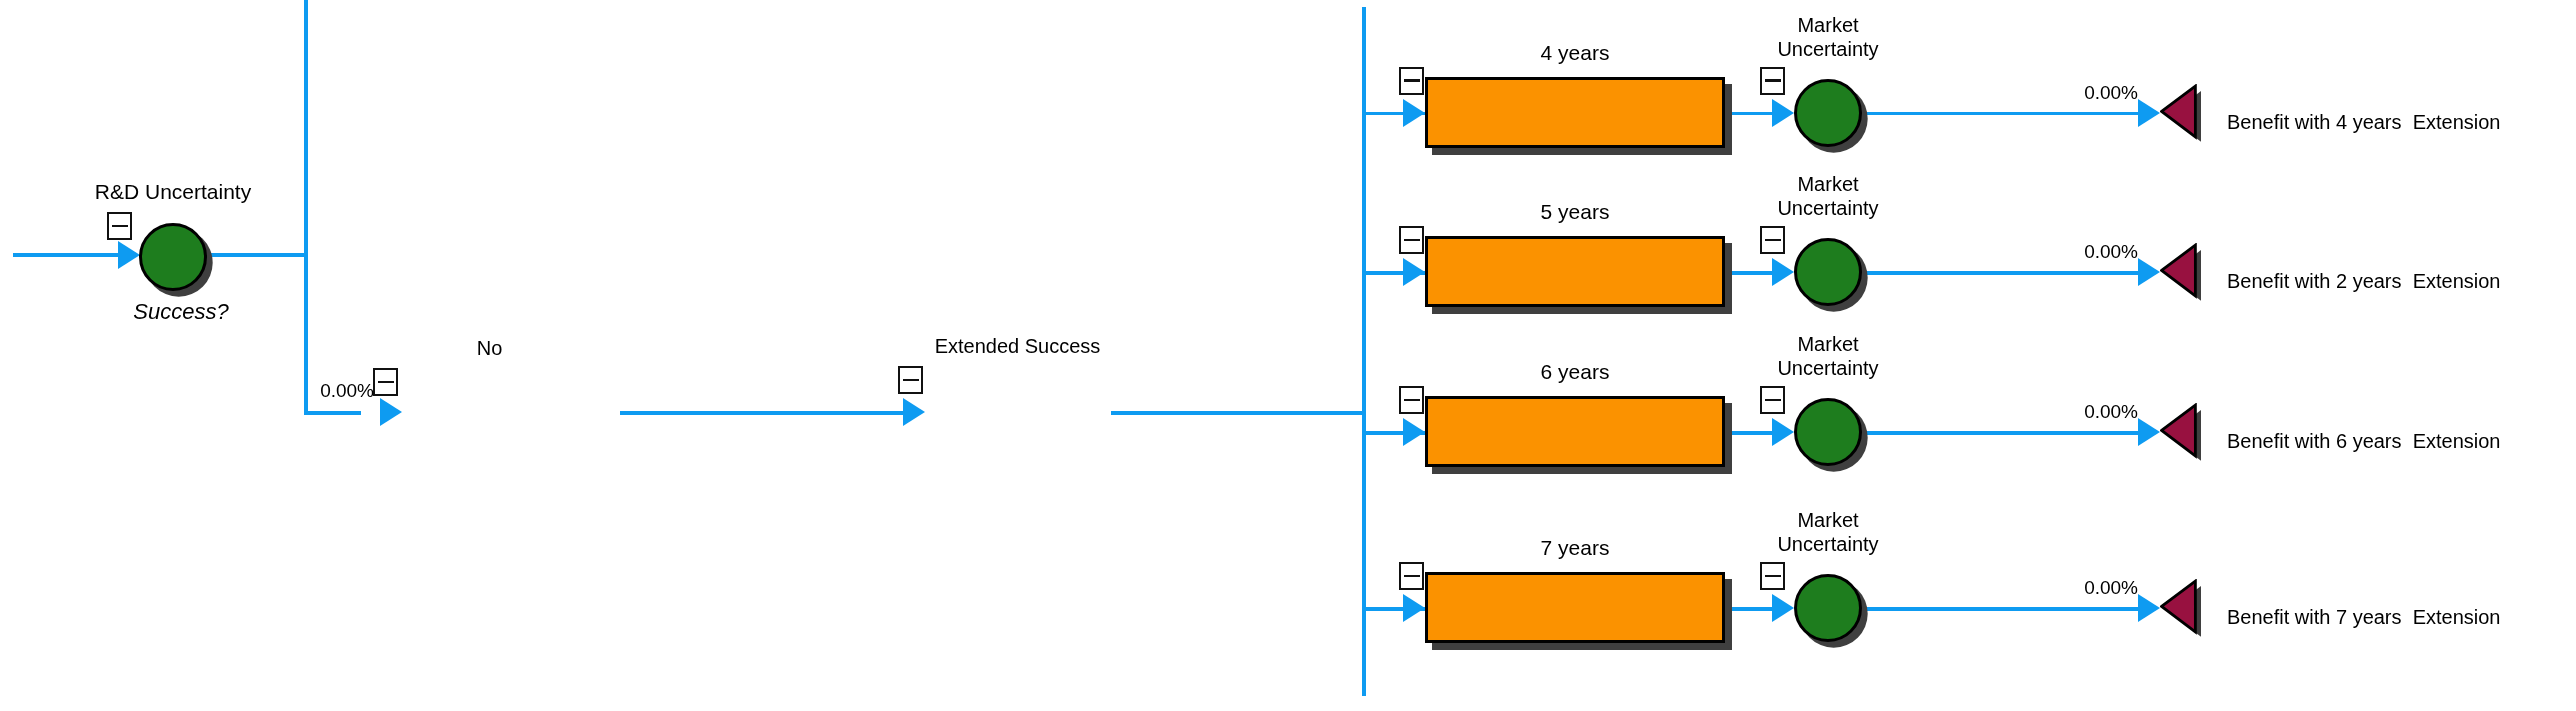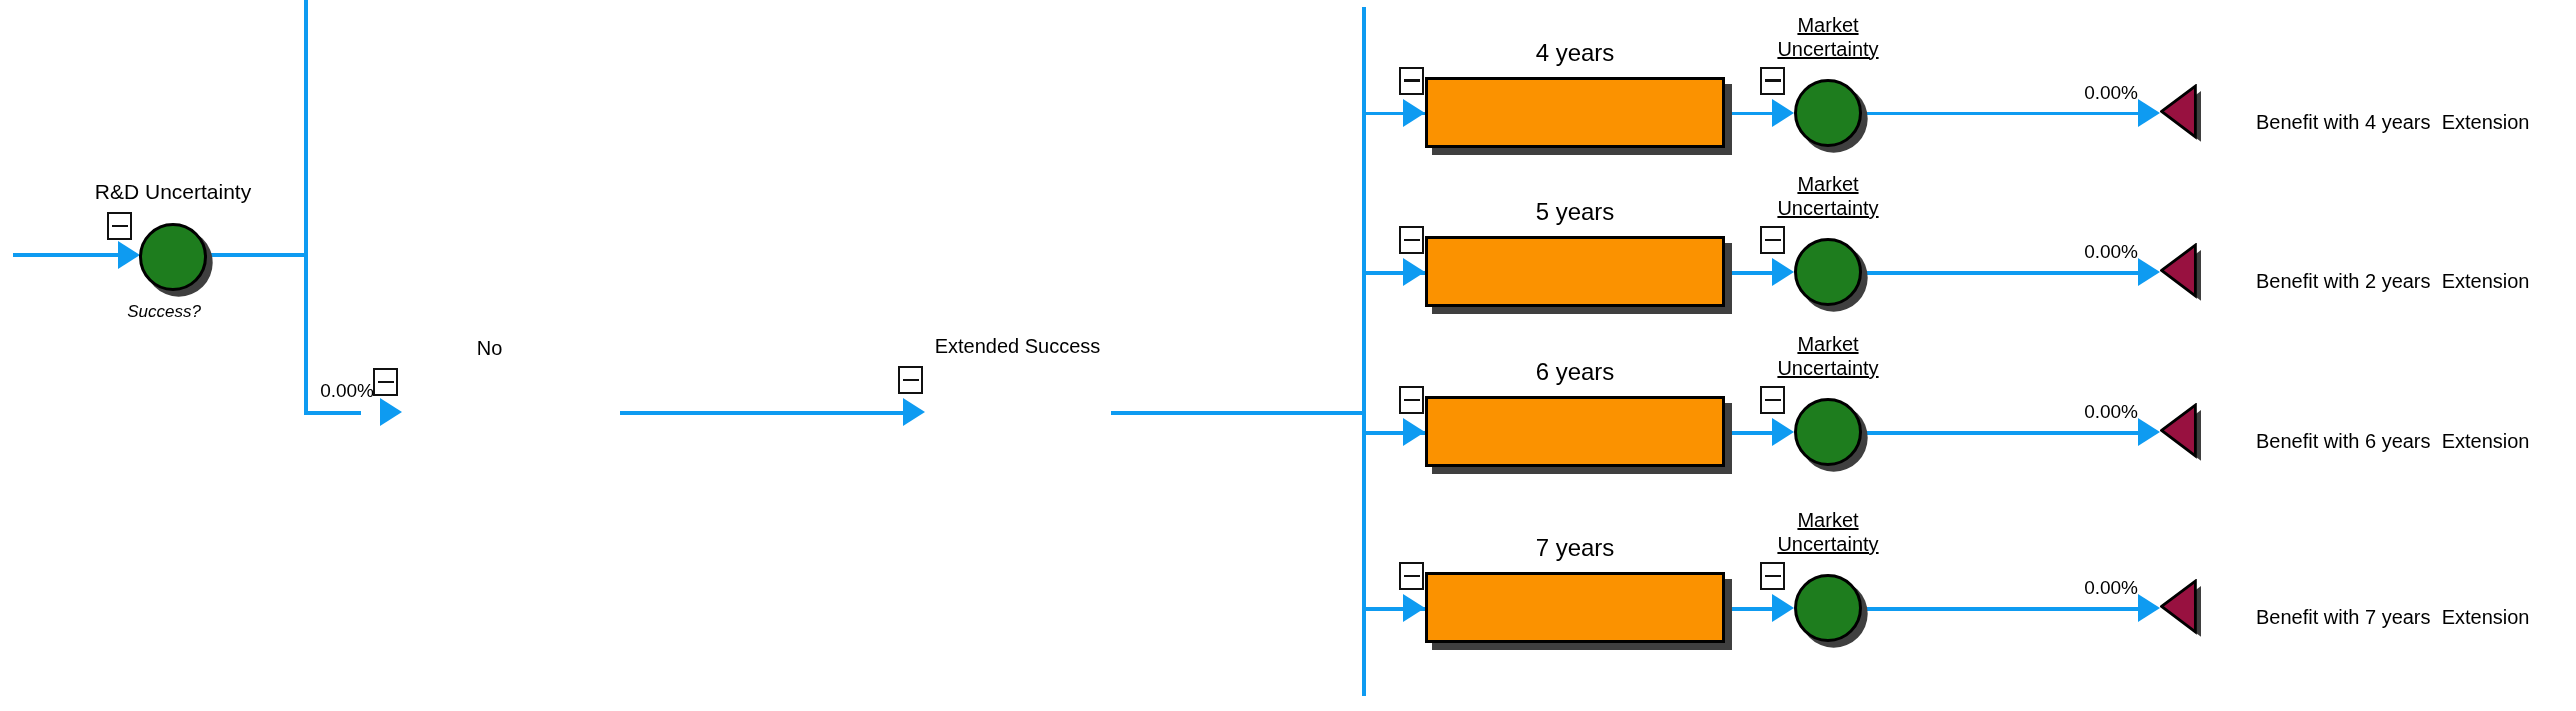--- a/index.html
+++ b/index.html
@@ -31,53 +31,53 @@
   .chance {
     position:absolute; box-sizing:border-box; width:68px; height:68px;
     border-radius:50%; background:var(--node-green,#1E7D1E); border:3.5px solid #000;
     box-shadow:5.7px 5.7px 0 var(--shadow-gray,#3F3F3F); z-index:2;
   }
   .lbl {
     position:absolute; font-size:20px; line-height:24px; text-align:center;
     white-space:pre-line; z-index:4;
   }
   .lbl.right { text-align:right; }
-  .lbl.left  { text-align:right;margin-left:29px; }
+  .lbl.left  { text-align:right; }
   .lbl.italic { font-style:italic; }
   .endlbl { white-space:pre; font-size:20px; line-height:22.6px; }
   .row { position:absolute; left:1363px; width:1213px; height:205px; }
   
   .r-stub1  { left:0px;    top:99px; width:64px;  }
   .r-arr1   { left:40px;   top:86px; }
   .r-cboxA  { left:36px;   top:54px;  }
   .r-rect   { left:62px;   top:64px;  width:300px; height:71px; }
-  .r-ylbl   { left:62px;   top:28px;  width:300px; font-size:24px; }
+  .r-ylbl   { left:62px;   top:28px;  width:300px; font-size:21px; }
   .r-stub2  { left:362px;  top:99px; width:51px;  }
   .r-arr2   { left:409px;  top:86px; }
   .r-cboxB  { left:397px;  top:54px;  }
   .r-circ   { left:431px;  top:66px;  width:68px; height:68px; }
-  .r-mlbl   { left:366px;  top:0px;   width:198px;text-decoration:underline; }
+  .r-mlbl   { left:366px;  top:0px;   width:198px; }
   .r-stub3  { left:496px;  top:99px; width:281px; }
   .r-prob   { left:634px;  top:69px;  width:141px; font-size:19px; line-height:21px; }
   .r-arr3   { left:775px; top:86px; }
   .r-tri    { left:797px; top:71px; }
   .r-endlbl { left:864px; top:98px; }
   .trisvg { position:absolute; z-index:2; }
 </style>
 </head>
 <body>
 
 <div class="canvas">
 
   <div class="hline" style="left:12.7px;top:253px;width:106px"></div>
   <div class="arr" style="left:118px;top:241px"></div>
   <div class="lbl" style="left:67px;top:180px;width:212px;font-size:21px">R&amp;D Uncertainty</div>
   <div class="cbox" style="left:107px;top:212px"></div>
   <div class="chance" style="left:139px;top:223px"></div>
-  <div class="lbl italic" style="left:58px;top:300px;width:212px;font-size:17px">Success?</div>
+  <div class="lbl italic" style="left:75px;top:300px;width:212px;font-size:22px">Success?</div>
   <div class="hline" style="left:207px;top:253px;width:99px"></div>
 
   <div class="vline" style="left:304px;top:0px;height:414px"></div>
 
   <div class="hline" style="left:304px;top:411px;width:57px"></div>
   <div class="lbl right" style="left:308px;top:380px;width:66px;font-size:19px;line-height:21px">0.00%</div>
   <div class="cbox" style="left:373px;top:368px"></div>
   <div class="arr" style="left:380px;top:398px"></div>
   <div class="lbl" style="left:380px;top:336px;width:219px">No</div>
 

